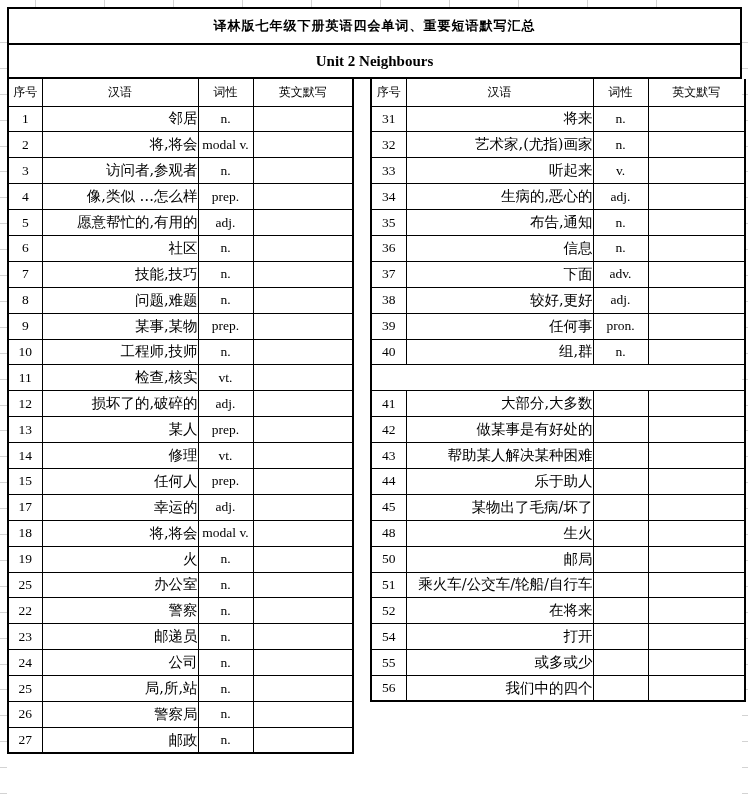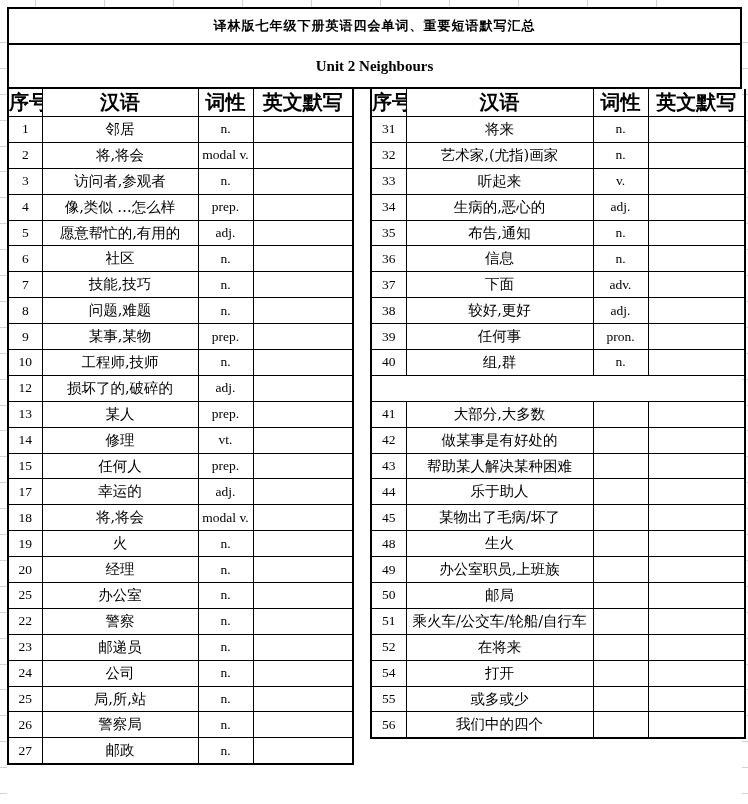--- a/index.html
+++ b/index.html
@@ -26,21 +26,21 @@
     background-position-y:10px;
   }
   .content{position:absolute;left:7px;top:7px;width:735px;}
   .title-row{
     box-sizing:border-box;width:735px;height:38px;
     border:2px solid #000;
     display:flex;align-items:center;justify-content:center;
     font-weight:bold;font-size:13px;letter-spacing:1px;
   }
   .subtitle-row{
-    box-sizing:border-box;width:735px;height:44px;
+    box-sizing:border-box;width:735px;height:34px;
     border:2px solid #000;border-top:none;
     display:flex;align-items:center;justify-content:center;
     font-weight:bold;font-size:15px;
     font-family:"Liberation Serif",serif;
   }
   .tables{display:flex;align-items:flex-start;}
   .gap{width:16px;flex:0 0 16px;}
   table.v-table{
     border-collapse:collapse;table-layout:fixed;
     border:2px solid #000;border-top:none;
@@ -48,29 +48,29 @@
   table.v-left{width:345px;flex:0 0 345px;}
   table.v-right{width:374px;flex:0 0 374px;}
   .v-table th,.v-table td{
     border:1.5px solid #000;
     padding:0;overflow:hidden;white-space:nowrap;
     vertical-align:middle;
   }
   .v-table thead th{
     border-top:none;
     height:26.5px;
-    font-weight:bold;font-size:20px;
+    font-weight:normal;font-size:12px;
   }
   .v-table tbody tr{height:25.9px;}
   td.c-num{
     text-align:center;
     font-family:"Liberation Serif",serif;font-size:13.5px;
   }
   td.c-cn{
-    text-align:center;font-size:14.5px;
+    text-align:right;font-size:14.5px;
   }
   td.c-pos{
     text-align:center;
     font-family:"Liberation Serif",serif;font-size:13.5px;
   }
   td.c-en{background:#fff;}
   td.sep-cell{
     border-left:none;border-right:none;
     border-top:1.5px solid #000;border-bottom:1.5px solid #000;
   }
@@ -157,20 +157,26 @@
             <td class="c-pos">prep.</td>
             <td class="c-en"></td>
           </tr>
           <tr>
             <td class="c-num">10</td>
             <td class="c-cn">工程师,技师</td>
             <td class="c-pos">n.</td>
             <td class="c-en"></td>
           </tr>
           <tr>
+            <td class="c-num">11</td>
+            <td class="c-cn">检查,核实</td>
+            <td class="c-pos">vt.</td>
+            <td class="c-en"></td>
+          </tr>
+          <tr>
             <td class="c-num">12</td>
             <td class="c-cn">损坏了的,破碎的</td>
             <td class="c-pos">adj.</td>
             <td class="c-en"></td>
           </tr>
           <tr>
             <td class="c-num">13</td>
             <td class="c-cn">某人</td>
             <td class="c-pos">prep.</td>
             <td class="c-en"></td>
@@ -195,26 +201,20 @@
           </tr>
           <tr>
             <td class="c-num">18</td>
             <td class="c-cn">将,将会</td>
             <td class="c-pos">modal v.</td>
             <td class="c-en"></td>
           </tr>
           <tr>
             <td class="c-num">19</td>
             <td class="c-cn">火</td>
-            <td class="c-pos">n.</td>
-            <td class="c-en"></td>
-          </tr>
-          <tr>
-            <td class="c-num">20</td>
-            <td class="c-cn">经理</td>
             <td class="c-pos">n.</td>
             <td class="c-en"></td>
           </tr>
           <tr>
             <td class="c-num">25</td>
             <td class="c-cn">办公室</td>
             <td class="c-pos">n.</td>
             <td class="c-en"></td>
           </tr>
           <tr>
@@ -367,26 +367,20 @@
             <td class="c-pos"></td>
             <td class="c-en"></td>
           </tr>
           <tr>
             <td class="c-num">48</td>
             <td class="c-cn">生火</td>
             <td class="c-pos"></td>
             <td class="c-en"></td>
           </tr>
           <tr>
-            <td class="c-num">49</td>
-            <td class="c-cn">办公室职员,上班族</td>
-            <td class="c-pos"></td>
-            <td class="c-en"></td>
-          </tr>
-          <tr>
             <td class="c-num">50</td>
             <td class="c-cn">邮局</td>
             <td class="c-pos"></td>
             <td class="c-en"></td>
           </tr>
           <tr>
             <td class="c-num">51</td>
             <td class="c-cn">乘火车/公交车/轮船/自行车</td>
             <td class="c-pos"></td>
             <td class="c-en"></td>

